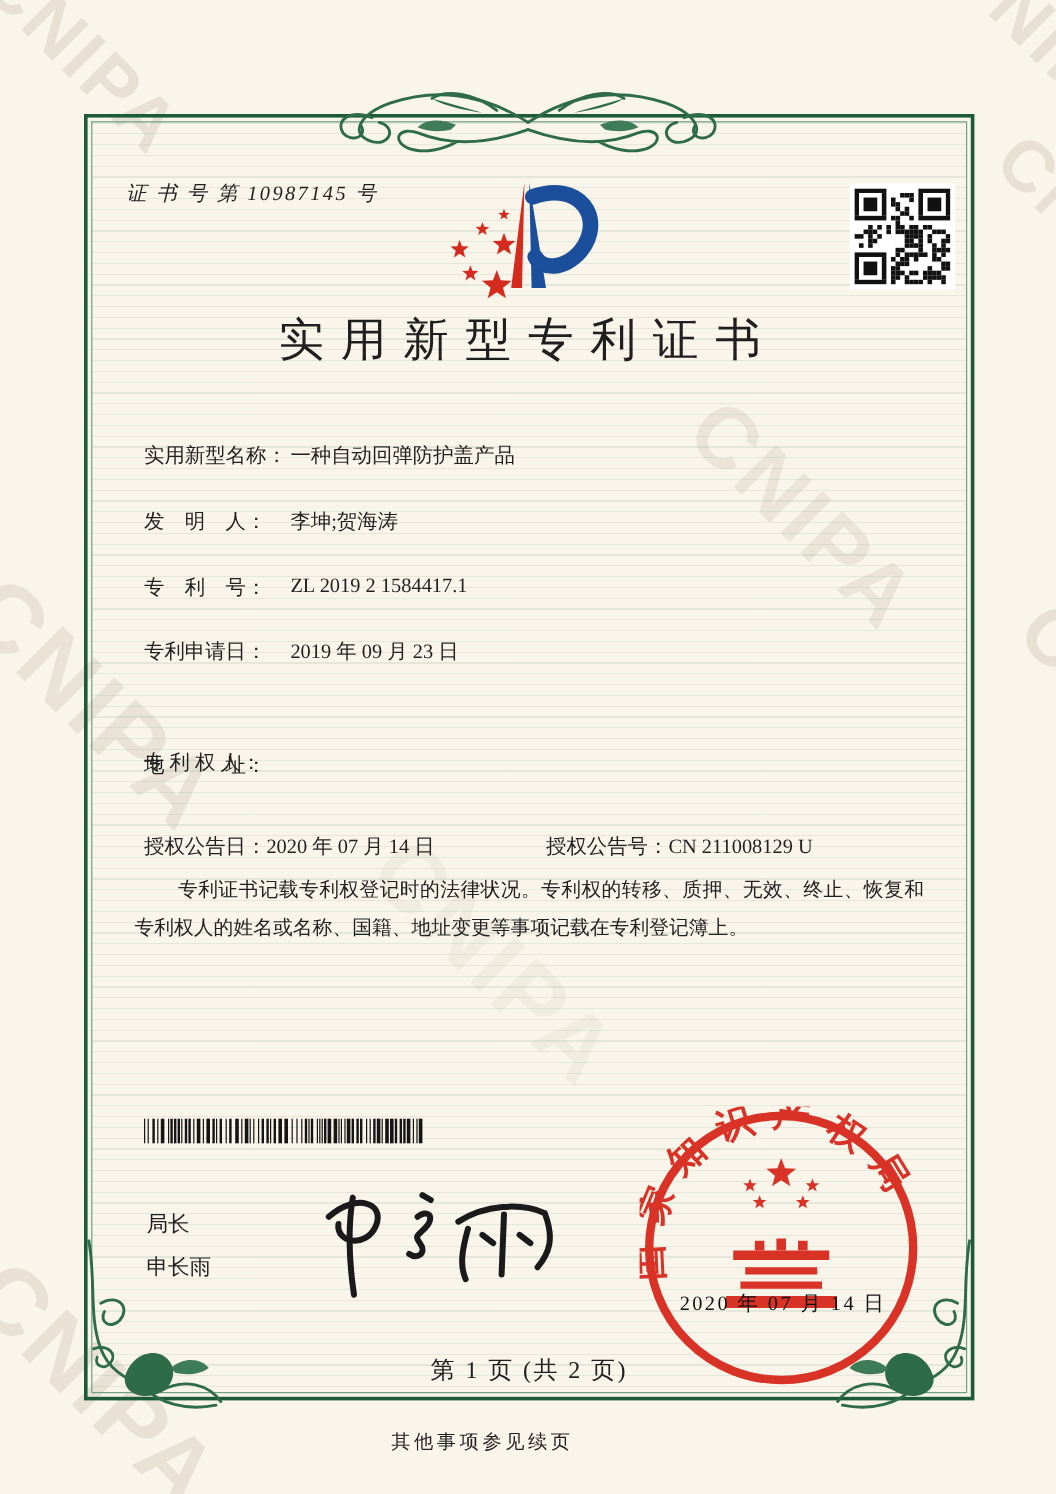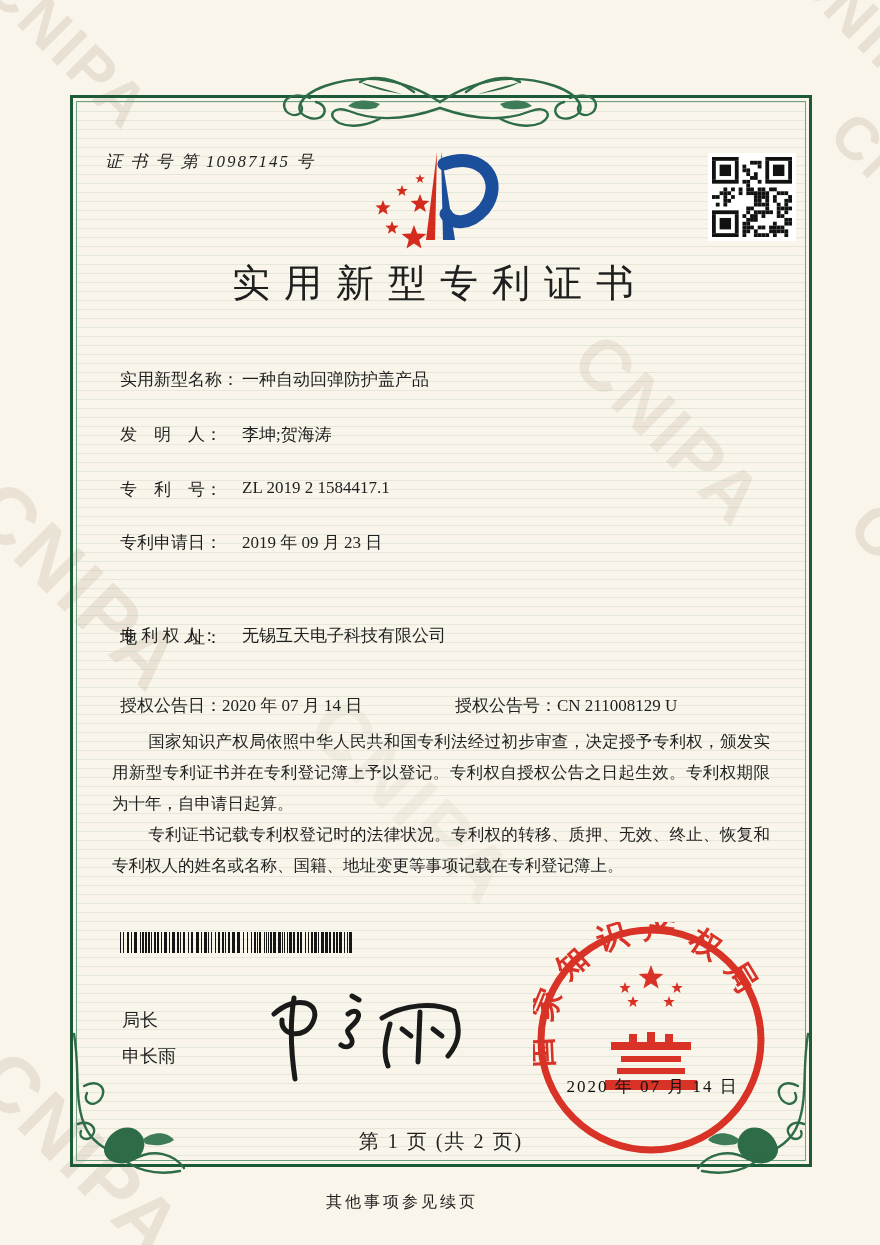--- a/index.html
+++ b/index.html
@@ -268,35 +268,33 @@
 <div class="field-row" style="top:478px;">
   <span class="field-label">专　利　号：</span>
   <span class="field-value">ZL 2019 2 1584417.1</span>
 </div>
 <div class="field-row" style="top:531px;">
   <span class="field-label">专利申请日：</span>
   <span class="field-value">2019 年 09 月 23 日</span>
 </div>
 <div class="field-row" style="top:586px;margin-top:38px;">
   <span class="field-label">专 利 权 人：</span>
-  <span class="field-value">无锡互天电子科技有限公司</span>
 </div>
 <div class="field-row" style="top:626px;">
   <span class="field-label">地　　　址：</span>
 </div>
 
 <div class="grant-row">
   <span>授权公告日：</span><span>2020 年 07 月 14 日</span>
   <span class="grant-part2">
     <span>授权公告号：</span><span>CN 211008129 U</span>
   </span>
 </div>
 
 <div class="paras">
-  <p>国家知识产权局依照中华人民共和国专利法经过初步审查，决定授予专利权，颁发实用新型专利证书并在专利登记簿上予以登记。专利权自授权公告之日起生效。专利权期限为十年，自申请日起算。</p>
   <p>专利证书记载专利权登记时的法律状况。专利权的转移、质押、无效、终止、恢复和专利权人的姓名或名称、国籍、地址变更等事项记载在专利登记簿上。</p>
 </div>
 
 <svg class="barcode" viewBox="0 0 236 21" preserveAspectRatio="none">
   <g id="barcode-bars" fill="#151515">
       <rect x="0" y="0" width="1" height="21"></rect>
       <rect x="3" y="0" width="1" height="21"></rect>
       <rect x="7" y="0" width="2" height="21"></rect>
       <rect x="11" y="0" width="1" height="21"></rect>
       <rect x="14" y="0" width="3" height="21"></rect>

